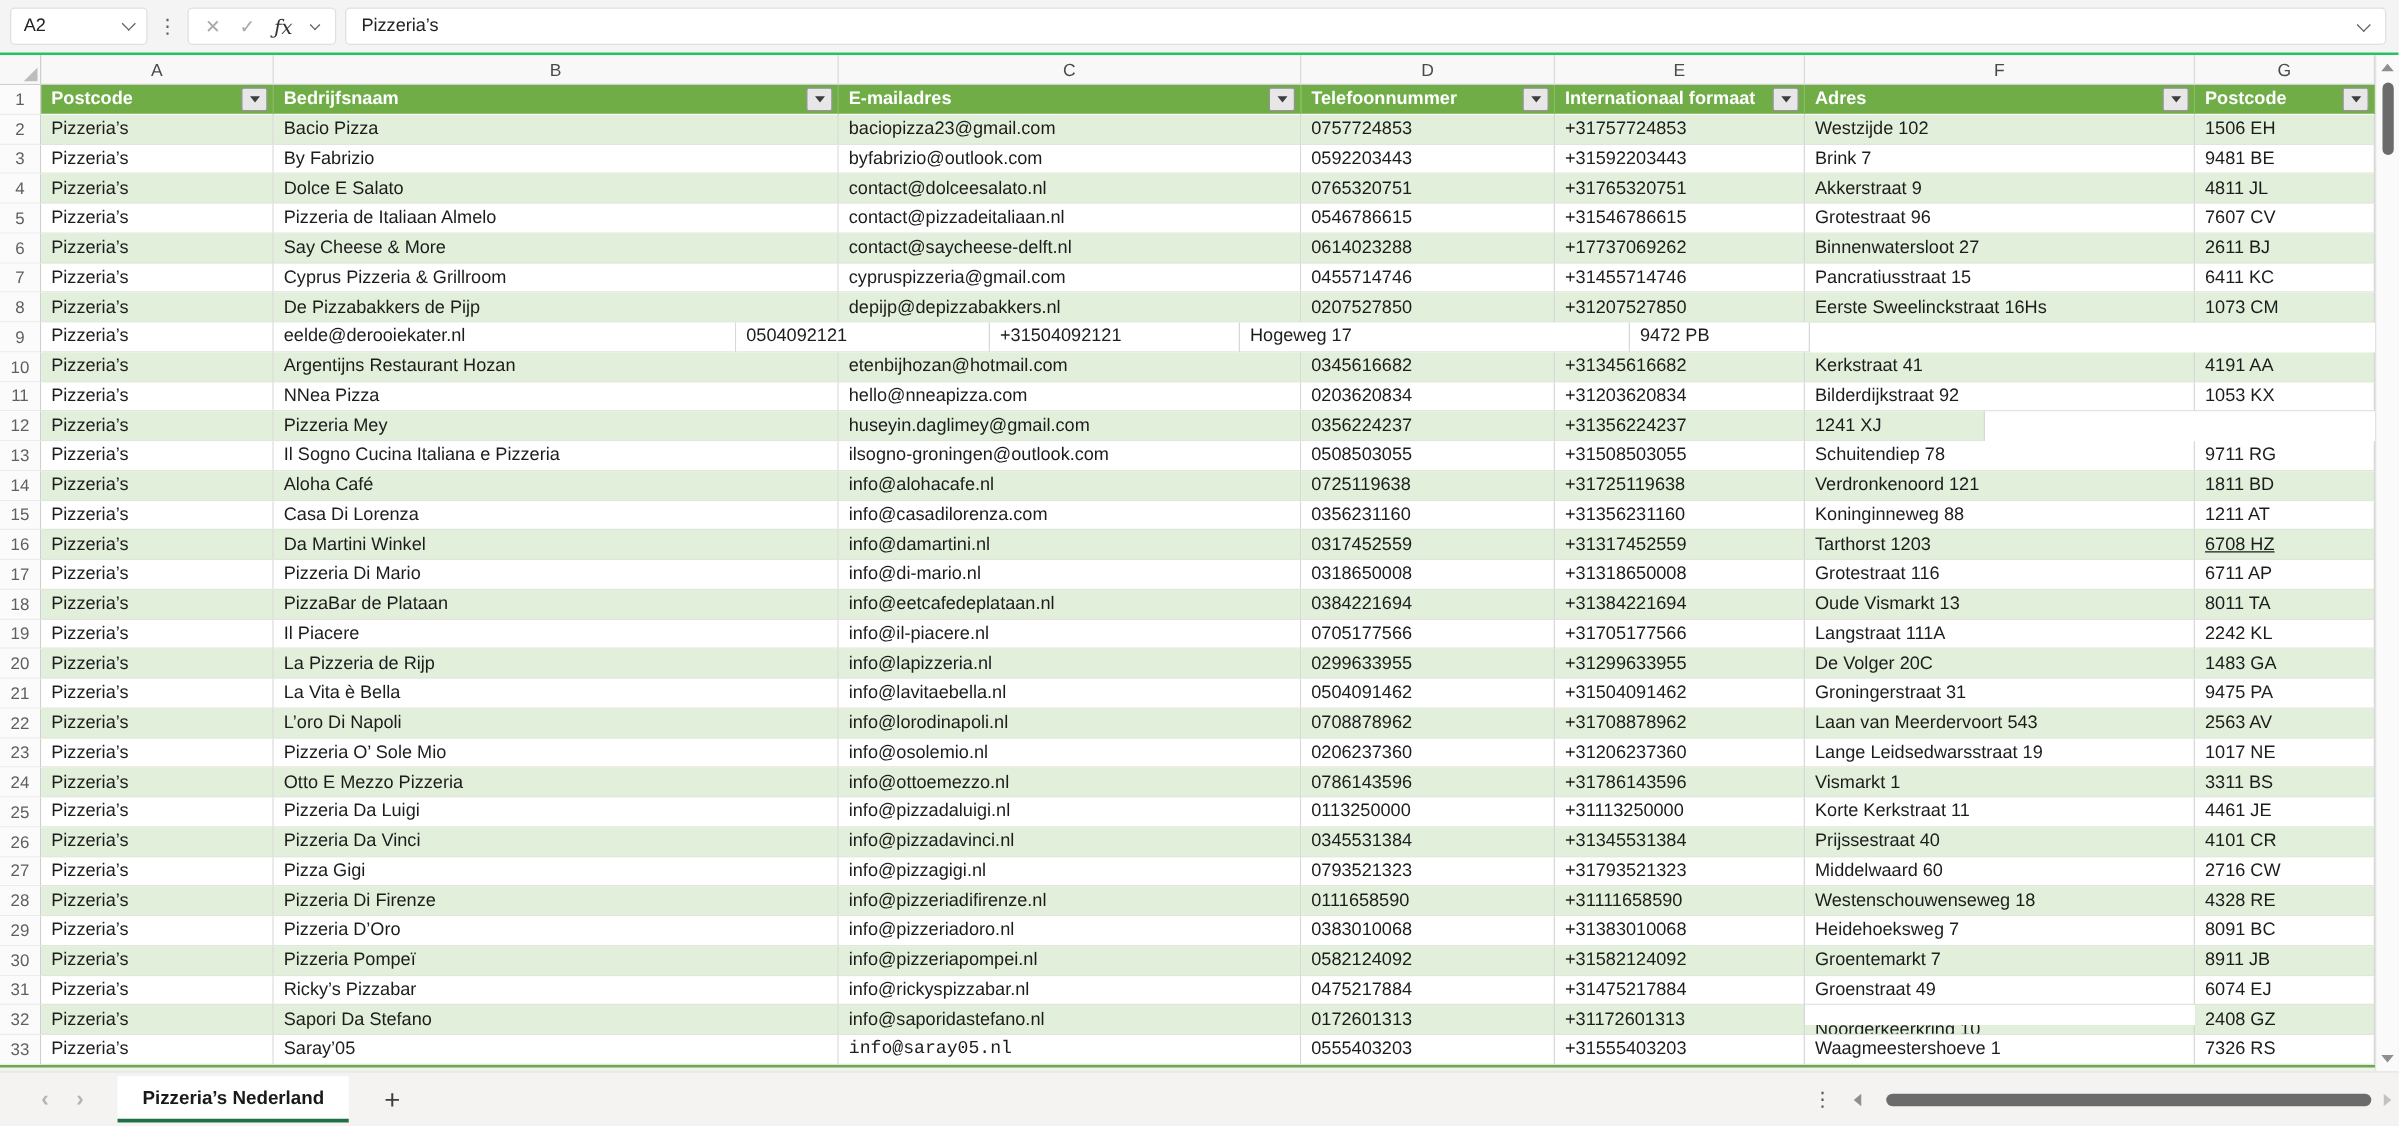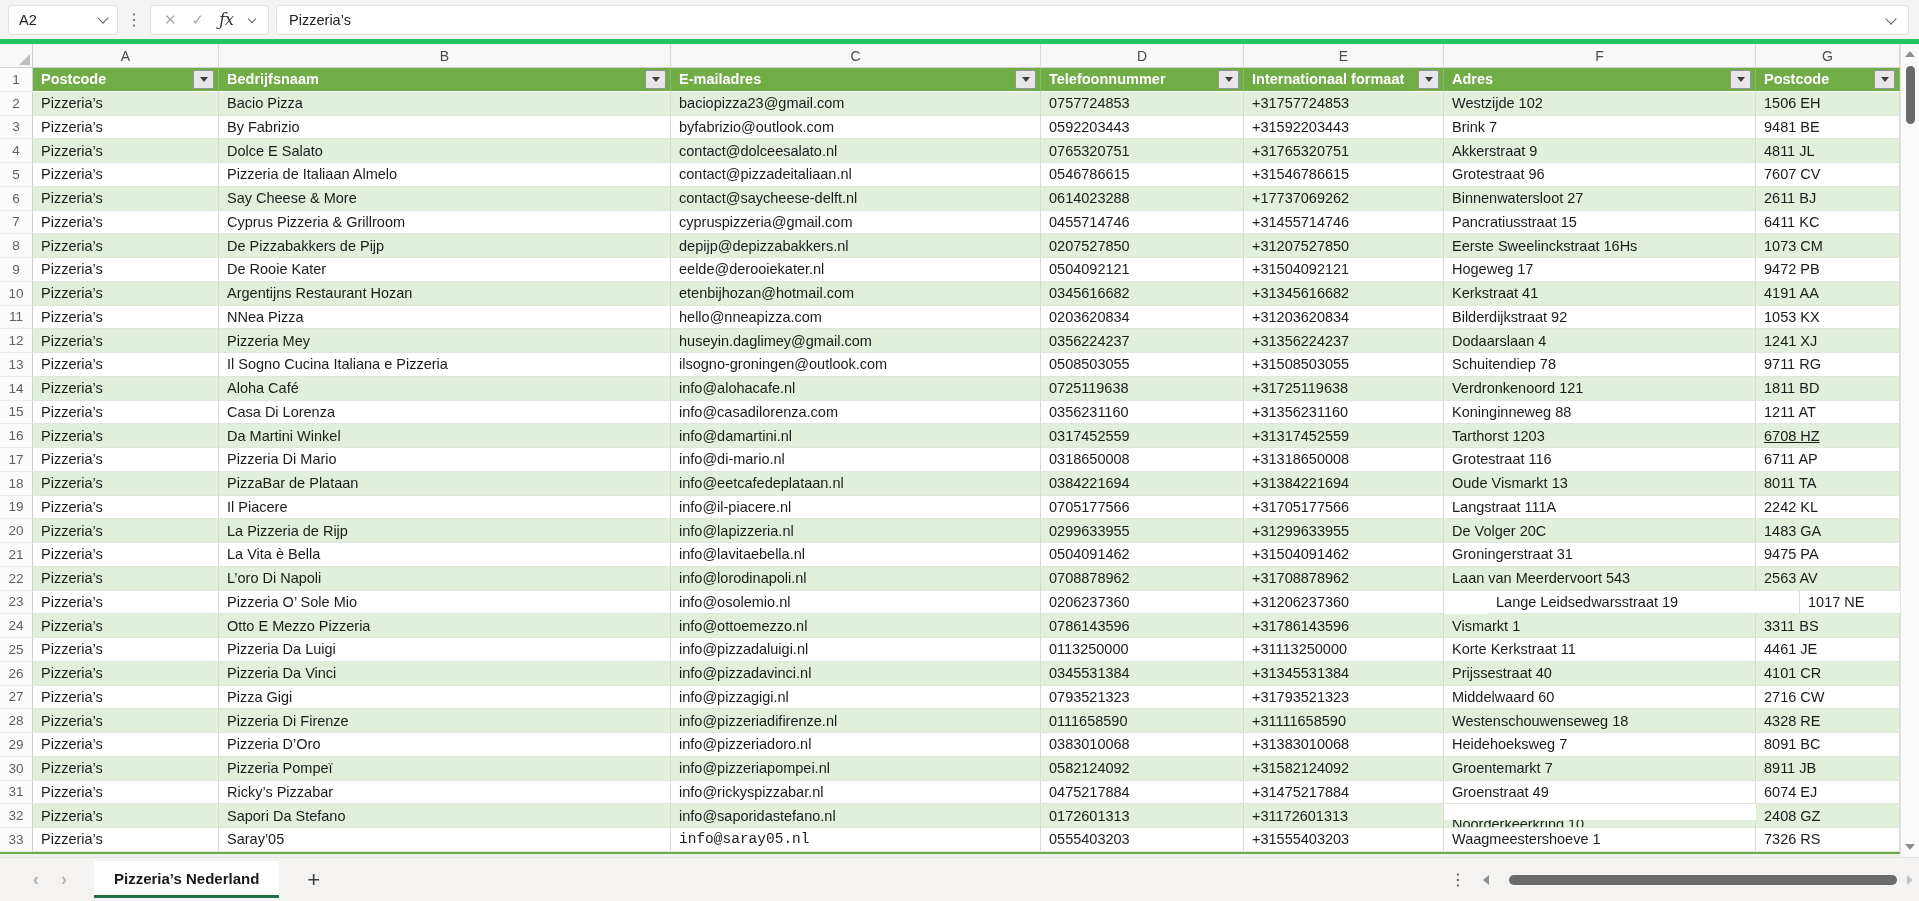--- a/index.html
+++ b/index.html
@@ -5,21 +5,21 @@
   * { margin:0; padding:0; box-sizing:border-box; }
   html,body { background:#e9e9e9; }
   .app {
     width:1919px; height:901px; background:#fff; overflow:hidden;
     display:flex; flex-direction:column;
     font-family:"Liberation Sans", sans-serif;
   }
 
   
   .fbar {
-    flex:0 0 44px; background:#f4f4f4; border-bottom:5px solid #22c55e;
+    flex:0 0 44px; background:#f4f4f4; border-bottom:2px solid #22c55e;
     display:flex; align-items:center; padding:0 10px 0 8px; gap:7px;
   }
   .namebox {
     width:110px; height:30px; background:#fff; border:1px solid #e0e0e0; border-radius:4px;
     display:flex; align-items:center; justify-content:space-between; padding:0 10px;
     font-size:14.5px; color:#222;
   }
   .kebab { color:#5f5f5f; font-size:16px; padding:0 1px; }
   .fx-group {
     height:30px; background:#fff; border:1px solid #e0e0e0; border-radius:4px;
@@ -255,21 +255,20 @@
           <div class="cell" style="flex: 0 0 452px; width: 452px;">De Pizzabakkers de Pijp</div>
           <div class="cell" style="flex: 0 0 370px; width: 370px;">depijp@depizzabakkers.nl</div>
           <div class="cell" style="flex: 0 0 203px; width: 203px;">0207527850</div>
           <div class="cell" style="flex: 0 0 200px; width: 200px;">+31207527850</div>
           <div class="cell" style="flex: 0 0 312px; width: 312px;">Eerste Sweelinckstraat 16Hs</div>
           <div class="cell" style="flex: 0 0 144px; width: 144px;">1073 CM</div>
         </div>
         <div class="grid-row row-plain">
           <div class="rownum">9</div>
           <div class="cell" style="flex: 0 0 186px; width: 186px;">Pizzeria’s</div>
-          <div class="cell" style="flex: 0 0 452px; width: 452px;">De Rooie Kater</div>
           <div class="cell" style="flex: 0 0 370px; width: 370px;">eelde@derooiekater.nl</div>
           <div class="cell" style="flex: 0 0 203px; width: 203px;">0504092121</div>
           <div class="cell" style="flex: 0 0 200px; width: 200px;">+31504092121</div>
           <div class="cell" style="flex: 0 0 312px; width: 312px;">Hogeweg 17</div>
           <div class="cell" style="flex: 0 0 144px; width: 144px;">9472 PB</div>
         </div>
         <div class="grid-row row-band">
           <div class="rownum">10</div>
           <div class="cell" style="flex: 0 0 186px; width: 186px;">Pizzeria’s</div>
           <div class="cell" style="flex: 0 0 452px; width: 452px;">Argentijns Restaurant Hozan</div>
@@ -289,21 +288,20 @@
           <div class="cell" style="flex: 0 0 312px; width: 312px;">Bilderdijkstraat 92</div>
           <div class="cell" style="flex: 0 0 144px; width: 144px;">1053 KX</div>
         </div>
         <div class="grid-row row-band">
           <div class="rownum">12</div>
           <div class="cell" style="flex: 0 0 186px; width: 186px;">Pizzeria’s</div>
           <div class="cell" style="flex: 0 0 452px; width: 452px;">Pizzeria Mey</div>
           <div class="cell" style="flex: 0 0 370px; width: 370px;">huseyin.daglimey@gmail.com</div>
           <div class="cell" style="flex: 0 0 203px; width: 203px;">0356224237</div>
           <div class="cell" style="flex: 0 0 200px; width: 200px;">+31356224237</div>
-          <div class="cell" style="flex: 0 0 312px; width: 312px;">Dodaarslaan 4</div>
           <div class="cell" style="flex: 0 0 144px; width: 144px;">1241 XJ</div>
         </div>
         <div class="grid-row row-plain">
           <div class="rownum">13</div>
           <div class="cell" style="flex: 0 0 186px; width: 186px;">Pizzeria’s</div>
           <div class="cell" style="flex: 0 0 452px; width: 452px;">Il Sogno Cucina Italiana e Pizzeria</div>
           <div class="cell" style="flex: 0 0 370px; width: 370px;">ilsogno-groningen@outlook.com</div>
           <div class="cell" style="flex: 0 0 203px; width: 203px;">0508503055</div>
           <div class="cell" style="flex: 0 0 200px; width: 200px;">+31508503055</div>
           <div class="cell" style="flex: 0 0 312px; width: 312px;">Schuitendiep 78</div>
@@ -399,21 +397,21 @@
           <div class="cell" style="flex: 0 0 312px; width: 312px;">Laan van Meerdervoort 543</div>
           <div class="cell" style="flex: 0 0 144px; width: 144px;">2563 AV</div>
         </div>
         <div class="grid-row row-plain">
           <div class="rownum">23</div>
           <div class="cell" style="flex: 0 0 186px; width: 186px;">Pizzeria’s</div>
           <div class="cell" style="flex: 0 0 452px; width: 452px;">Pizzeria O’ Sole Mio</div>
           <div class="cell" style="flex: 0 0 370px; width: 370px;">info@osolemio.nl</div>
           <div class="cell" style="flex: 0 0 203px; width: 203px;">0206237360</div>
           <div class="cell" style="flex: 0 0 200px; width: 200px;">+31206237360</div>
-          <div class="cell" style="flex: 0 0 312px; width: 312px; margin-left: 44px;">Lange Leidsedwarsstraat 19</div>
+          <div class="cell" style="flex: 0 0 312px; width: 312px;">Lange Leidsedwarsstraat 19</div>
           <div class="cell" style="flex: 0 0 144px; width: 144px;">1017 NE</div>
         </div>
         <div class="grid-row row-band">
           <div class="rownum">24</div>
           <div class="cell" style="flex: 0 0 186px; width: 186px;">Pizzeria’s</div>
           <div class="cell" style="flex: 0 0 452px; width: 452px;">Otto E Mezzo Pizzeria</div>
           <div class="cell" style="flex: 0 0 370px; width: 370px;">info@ottoemezzo.nl</div>
           <div class="cell" style="flex: 0 0 203px; width: 203px;">0786143596</div>
           <div class="cell" style="flex: 0 0 200px; width: 200px;">+31786143596</div>
           <div class="cell" style="flex: 0 0 312px; width: 312px;">Vismarkt 1</div>

